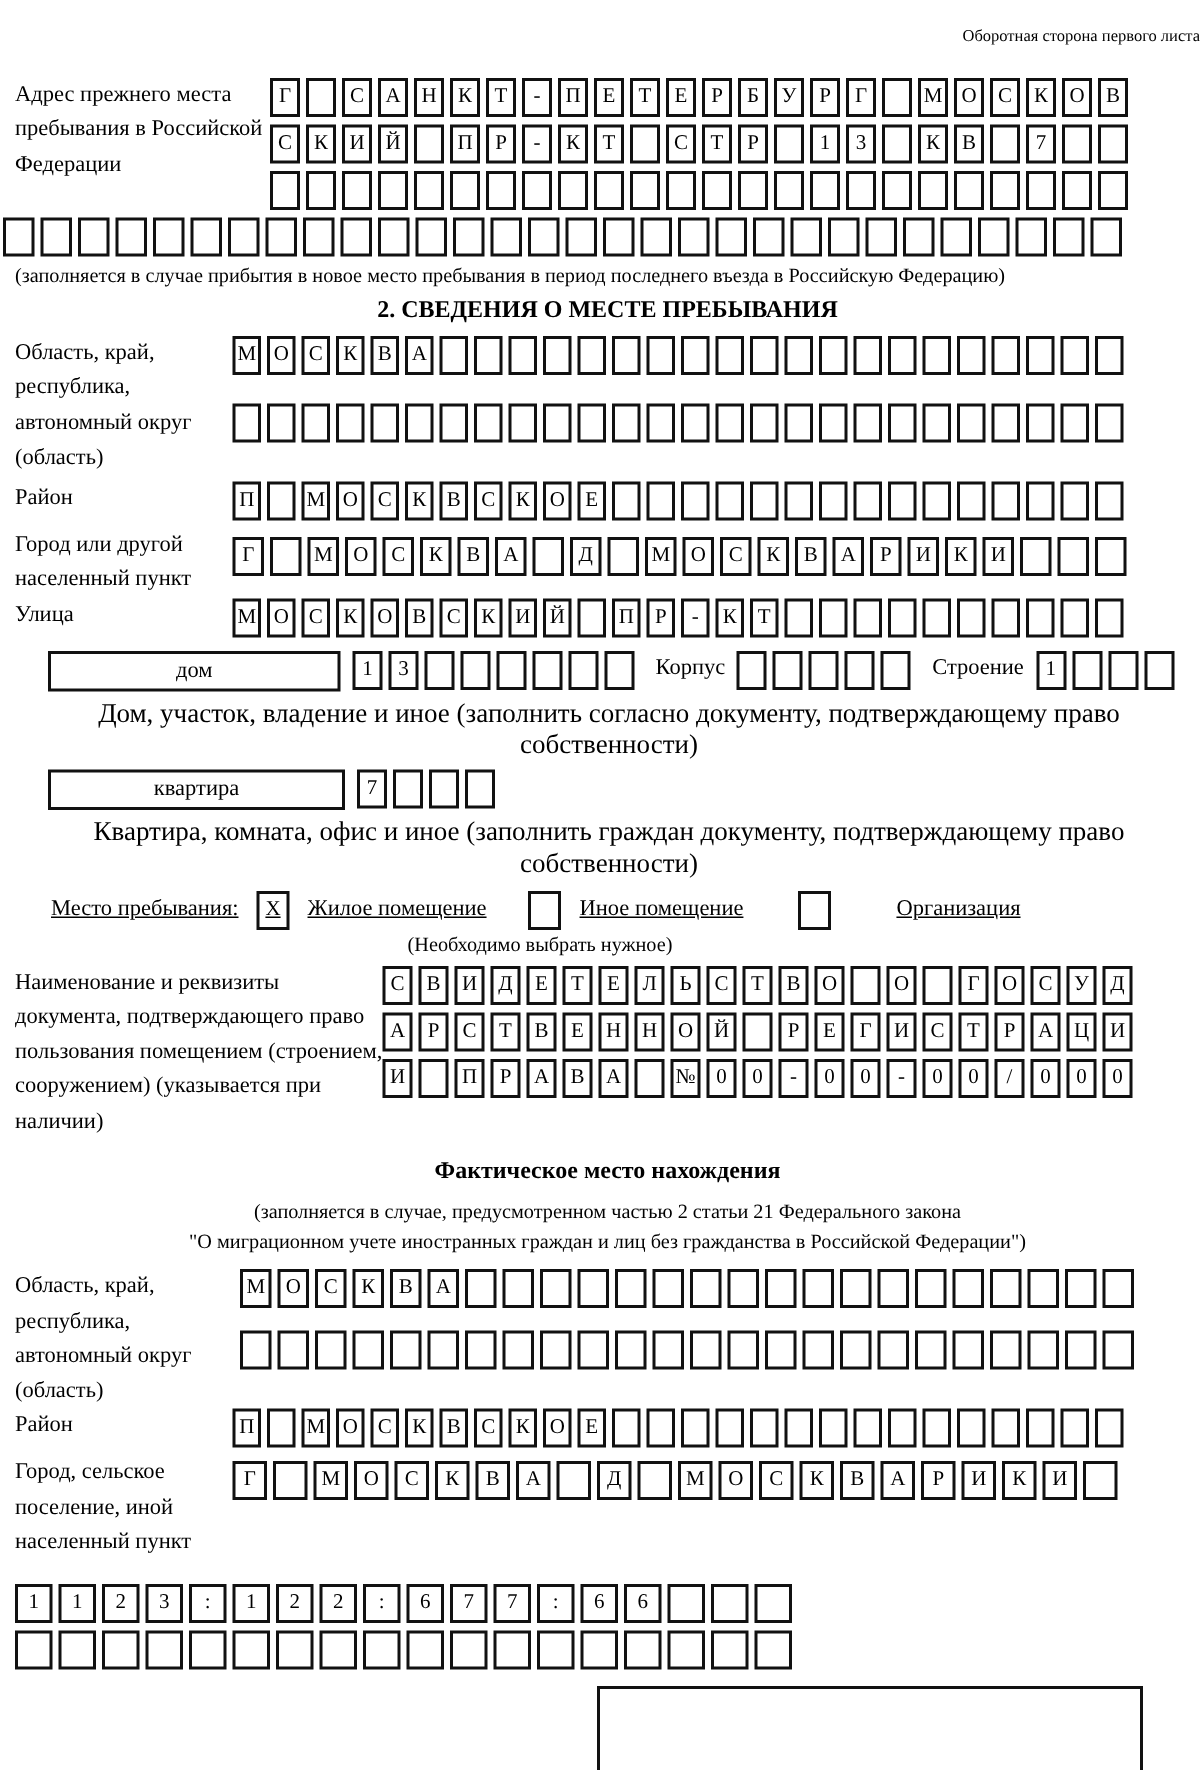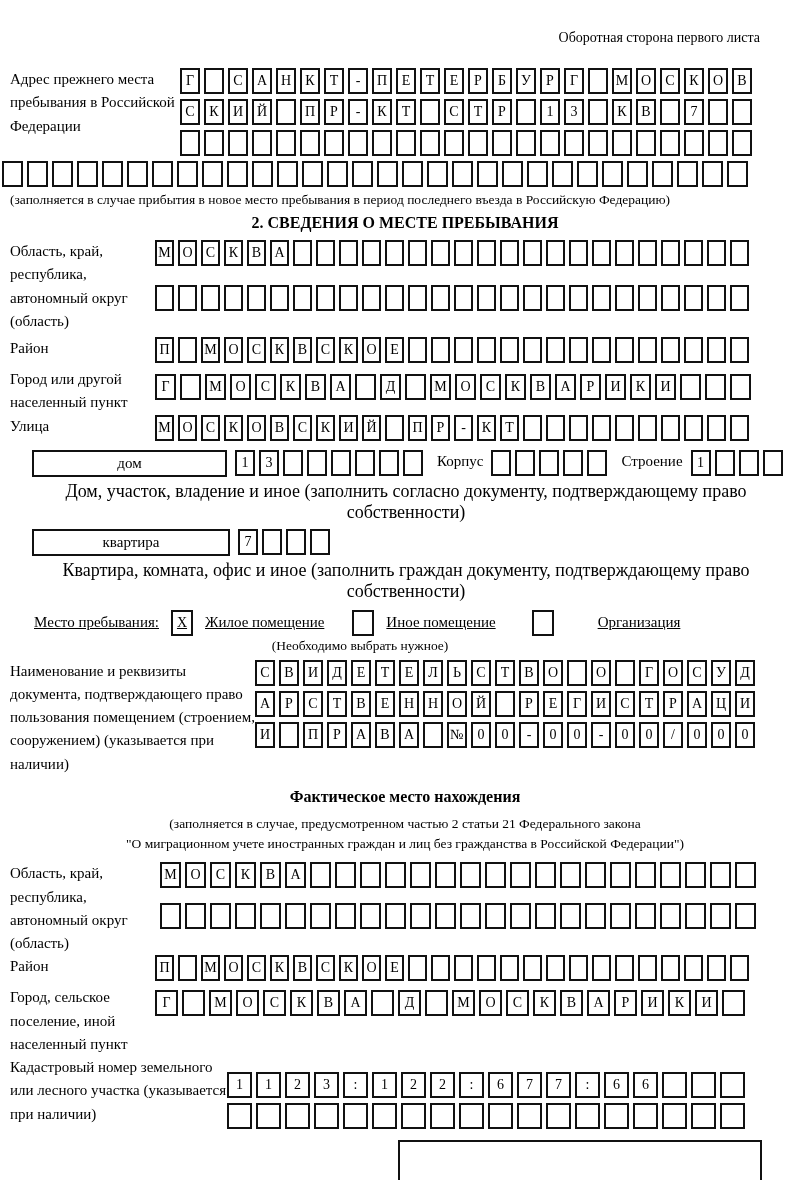--- a/index.html
+++ b/index.html
@@ -2,21 +2,21 @@
 <html lang="ru"><head>
 <meta charset="utf-8">
 <style>
   * { margin:0; padding:0; box-sizing:border-box; }
   html,body { background:#fff; }
   body {
     width:800px; height:1180px;
     font-family:"Liberation Serif","DejaVu Serif",serif;
     color:#000; padding:8px 0 0 10px; overflow:hidden;
   }
-  .header-note { text-align:right; padding-right:40px; font-size:14px; margin-top:22px; }
+  .header-note { text-align:right; font-size:11px; margin-top:10px; }
 
   .row { display:flex; align-items:flex-start; }
   .label { font-size:15px; line-height:1.55; }
   .cells { display:flex; gap:4px; margin-bottom:5px; }
   .cell {
     width:20px; height:26px; border:2px solid #111;
     display:flex; align-items:center; justify-content:center;
     font-size:14px; flex:0 0 auto;
   }
   .cw19 .cell { width:19px; }
@@ -586,21 +586,20 @@
       <div class="cell filled">А</div>
       <div class="cell filled">Р</div>
       <div class="cell filled">И</div>
       <div class="cell filled">К</div>
       <div class="cell filled">И</div>
       <div class="cell"></div>
     </div>
 </div>
 
 <div class="labeled-rows">
-  <div class="label kad-label">Кадастровый номер земельного или лесного участка (указывается при наличии)</div>
   <div class="rows-col" style="margin-top:16px;">
     <div class="cells cw25">
         <div class="cell filled">1</div>
         <div class="cell filled">1</div>
         <div class="cell filled">2</div>
         <div class="cell filled">3</div>
         <div class="cell filled">:</div>
         <div class="cell filled">1</div>
         <div class="cell filled">2</div>
         <div class="cell filled">2</div>

